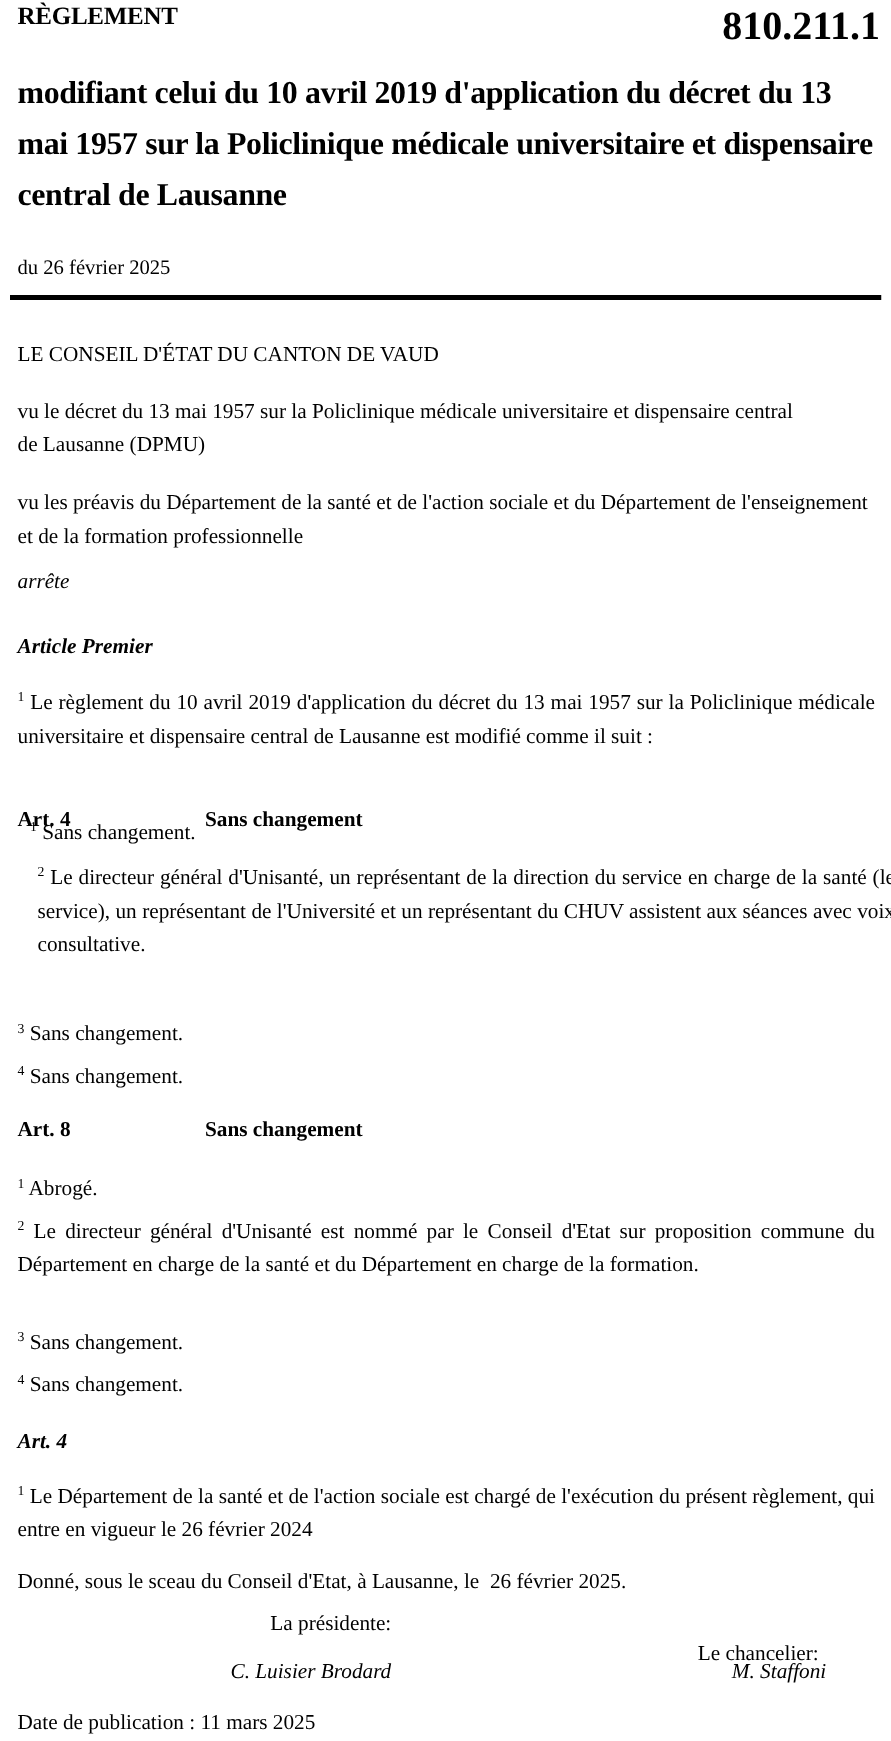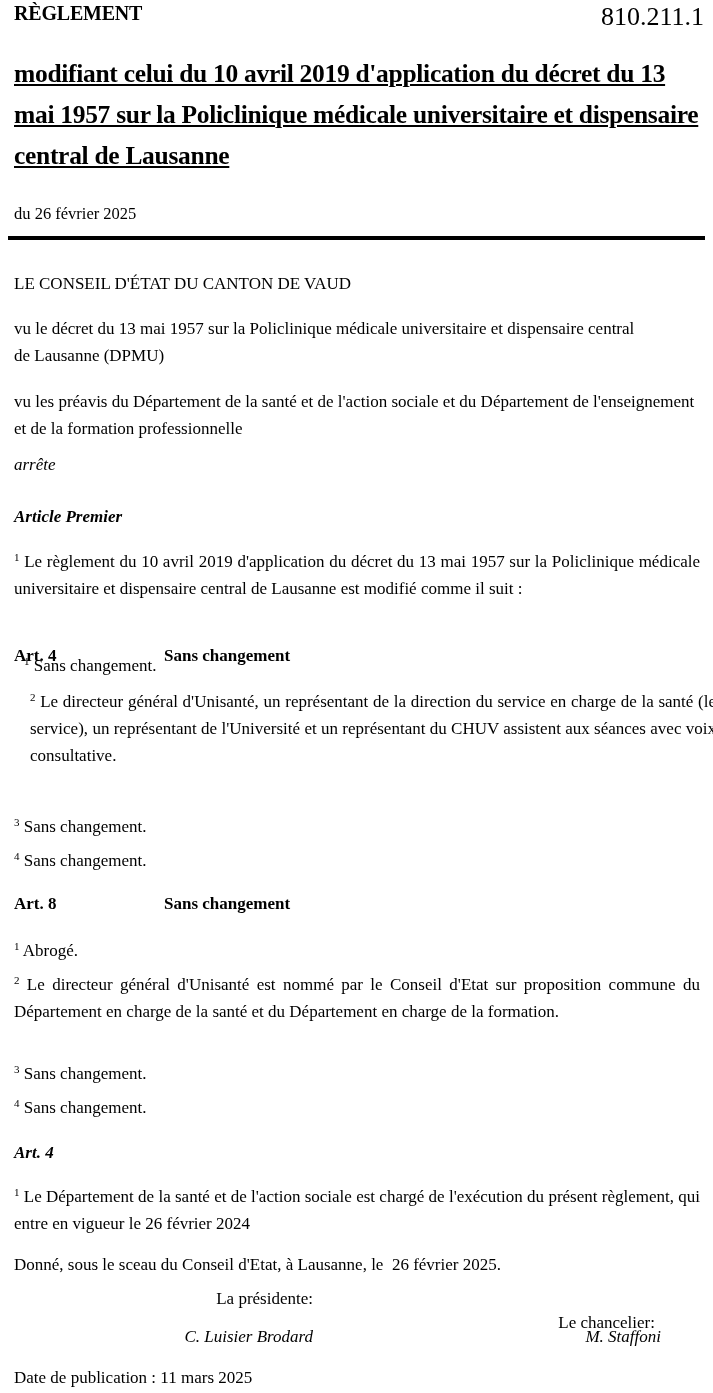--- a/index.html
+++ b/index.html
@@ -3,22 +3,22 @@
   <meta charset="utf-8">
   <style>
     html, body { margin: 0; padding: 0; background: #ffffff; }
     body {
       width: 713px; height: 1393px; position: relative; overflow: hidden;
       font-family: "Liberation Serif", "DejaVu Serif", serif;
       color: #000;
     }
     .abs { position: absolute; }
     .hdr-title { left: 14px; top: 2px; font-size: 20px; font-weight: bold; letter-spacing: -0.2px; }
-    .hdr-num { right: 9px; top: 2px; font-size: 26px; font-weight: normal; }
-    .subtitle { left: 14px; top: 53px; width: 694px; font-size: 25.5px; font-weight: bold; line-height: 41px; letter-spacing: -0.3px; text-decoration: underline; }
+    .hdr-num { right: 9px; top: 2px; font-size: 32px; font-weight: bold; }
+    .subtitle { left: 14px; top: 53px; width: 694px; font-size: 25.5px; font-weight: bold; line-height: 41px; letter-spacing: -0.3px; }
     .date { left: 14px; top: 204px; font-size: 16.5px; font-family: Liberation Serif, serif; }
     .rule { left: 8px; top: 236px; width: 697px; height: 4px; background: #000; }
     .p { position: absolute; left: 14px; width: 686px; font-size: 17px; line-height: 27px; }
     .just { text-align: justify; text-align-last: left; }
     sup { font-size: 11px; vertical-align: 6px; line-height: 0; }
     .art-head { position: absolute; left: 14px; font-size: 17px; font-weight: bold; }
     .art-head .num { display: inline-block; width: 150px; }
     .it { font-style: italic; }
     .bi { font-style: italic; font-weight: bold; }
     .sig { position: absolute; font-size: 17px; text-align: right; width: 240px; }

